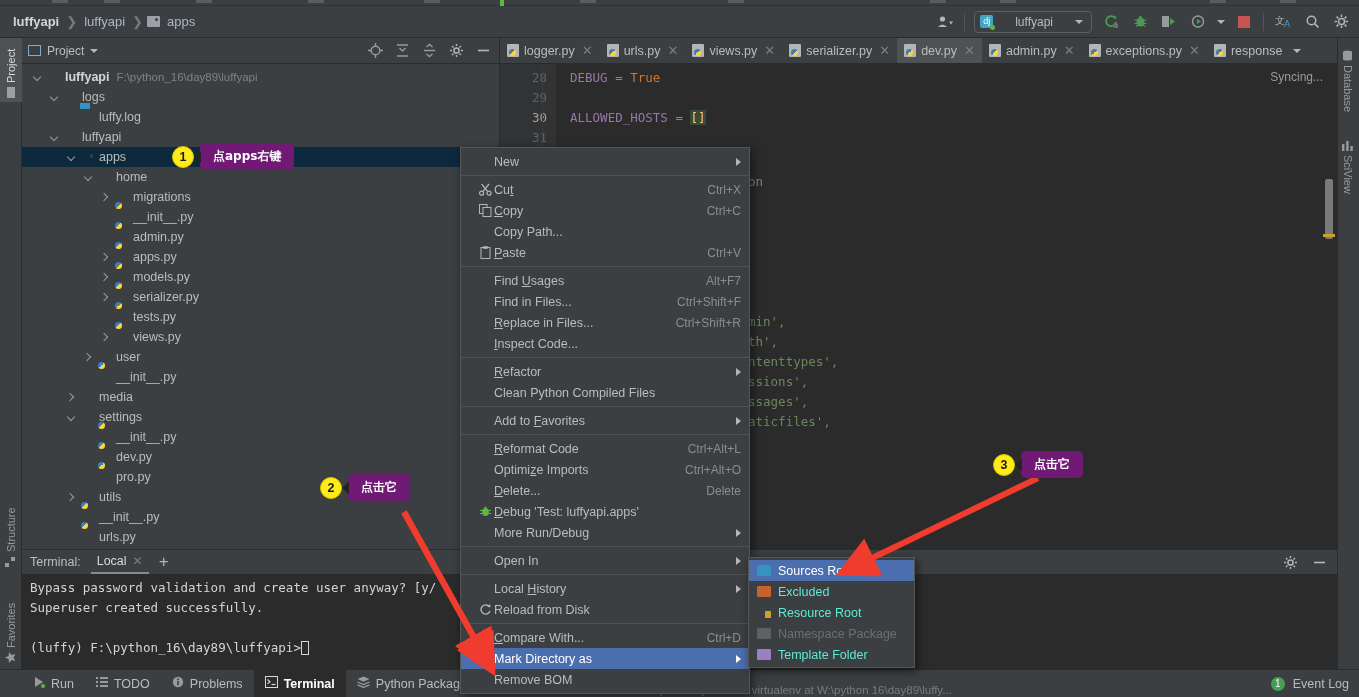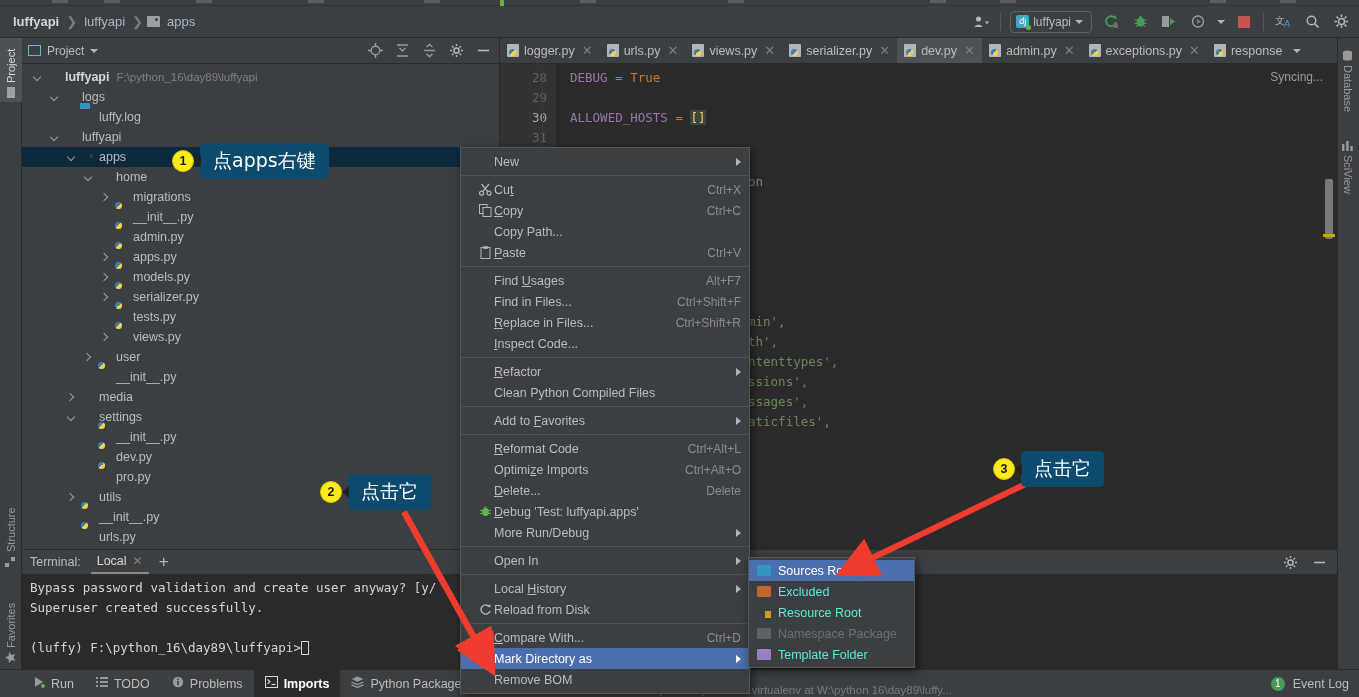--- a/index.html
+++ b/index.html
@@ -47,21 +47,21 @@
   .navright {
     margin-left: auto; display: flex; align-items: center; gap: 9px;
     padding-right: 8px; height: 100%;
   }
   .tb-sep { width: 1px; height: 18px; background: #555; }
   .iconbtn {
     display: flex; align-items: center; justify-content: center;
     width: 20px; height: 20px; color: #b5b5b5;
   }
   .runcfg {
-    display: flex; align-items: center; gap: 4px;
+    display: flex; align-items: center; gap: 22px;
     border: 1px solid #5e6060; border-radius: 4px;
     padding: 2px 8px 2px 5px; height: 22px; color: #bbbbbb; font-size: 12px;
   }
   .dj-ico {
     width: 13px; height: 13px; background: #44a6c6; border-radius: 2px;
     color: #fff; font-size: 9px; line-height: 13px; text-align: center;
     position: relative; font-family: "Liberation Sans", sans-serif;
   }
   .dj-ico:after {
     content:''; position:absolute; right:-2px; bottom:-2px; width:5px;height:5px;
@@ -275,24 +275,25 @@
 
   
   .callout { position: absolute; display: flex; align-items: center; z-index: 80; }
   .badge {
     width: 22px; height: 22px; border-radius: 50%; background: #ffeb1a;
     color: #1a1a1a; font-size: 12.5px; font-weight: bold;
     display: flex; align-items: center; justify-content: center;
     border: 1px solid #d8c400; flex: none;
   }
   .bubble {
-    background: #0c4a6e; color: #ffffff; font-size: 19px;
+    background: #701a75; color: #ffffff; font-size: 12px;
     padding: 5px 13px; border-radius: 5px; margin-left: 6px;
     position: relative; white-space: nowrap;
     font-family: "DejaVu Sans", sans-serif;
+    font-weight: bold;
   }
   .bubble:before {
     content:''; position:absolute; left:-6px; top:50%; margin-top:-6px;
     border-top:6px solid transparent;border-bottom:6px solid transparent;border-right:7px solid #232323;
   }
   .arrowsvg { position:absolute; left:0; top:0; width:1359px; height:697px; pointer-events:none; z-index: 70;}
 </style>
 </head>
 <body>
 
@@ -960,21 +961,21 @@
       <span>Problems</span>
     </div>
     <div class="sb-item active">
       <span>
         <svg width="13" height="12" viewBox="0 0 13 12">
             <rect x="0.5" y="0.5" width="12" height="11" stroke="#d8d8d8" fill="none"></rect>
             <path d="M2.5 3.5 l2.5 2.2 l-2.5 2.2" stroke="#d8d8d8" stroke-width="1.2" fill="none"></path>
             <path d="M6.5 8.5 h4" stroke="#d8d8d8" stroke-width="1.2"></path>
           </svg>
       </span>
-      <span>Imports</span>
+      <span>Terminal</span>
     </div>
     <div class="sb-item">
       <span>
         <svg width="13" height="12" viewBox="0 0 13 12">
             <path d="M6.5 0.5 l6 2.6 l-6 2.6 l-6-2.6 z" fill="#9a9a9a"></path>
             <path d="M0.5 6 l6 2.6 l6 -2.6" stroke="#9a9a9a" stroke-width="1.3" fill="none"></path>
             <path d="M0.5 8.8 l6 2.6 l6 -2.6" stroke="#9a9a9a" stroke-width="1.3" fill="none"></path>
           </svg>
       </span>
       <span>Python Packages</span>

